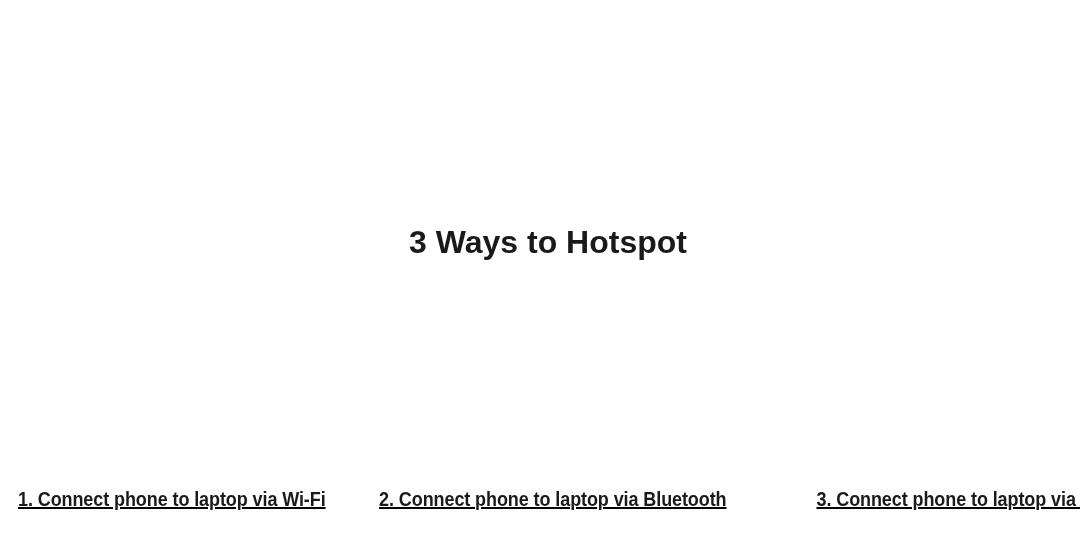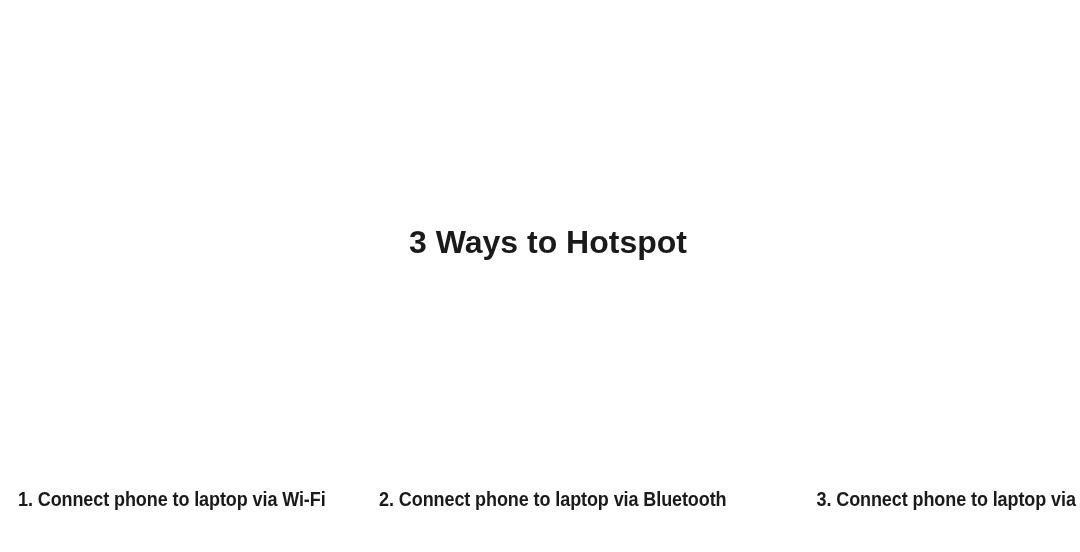--- a/index.html
+++ b/index.html
@@ -83,20 +83,21 @@
 
   
   .caption-row {
     position: absolute;
     left: 0;
     top: 487px;
     width: 1025px;
     height: 26px;
     display: flex;
     flex-direction: row;
+    text-decoration: underline;
   }
   .caption {
     flex: 1 1 0;
     color: #1a1a1a;
     font-family: "Liberation Sans Narrow", "Liberation Sans", "DejaVu Sans", sans-serif;
     font-weight: bold;
     font-size: 20px;
     line-height: 24px;
     letter-spacing: -0.1px;
     white-space: nowrap;

